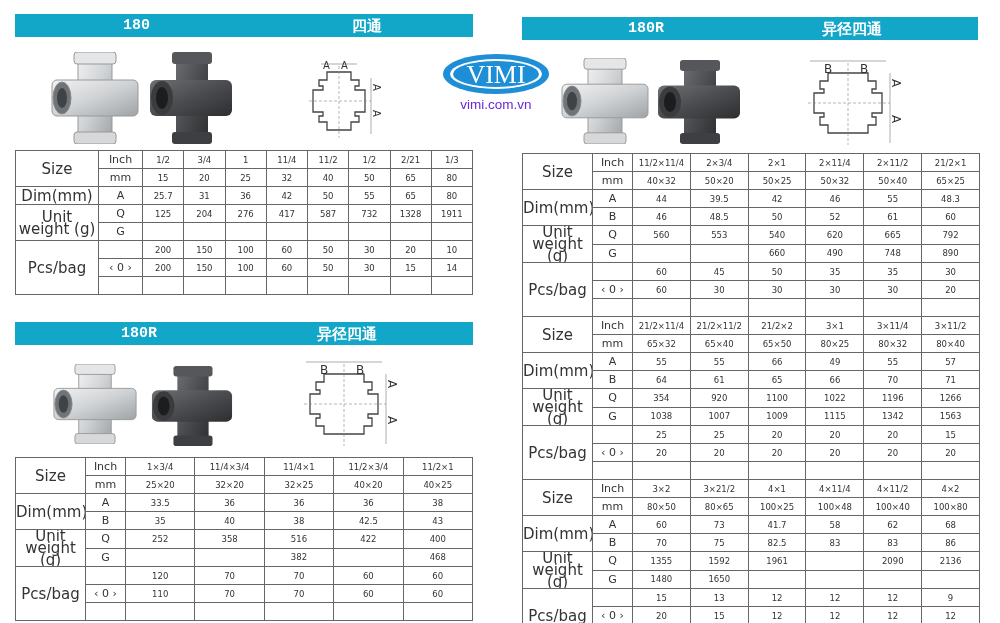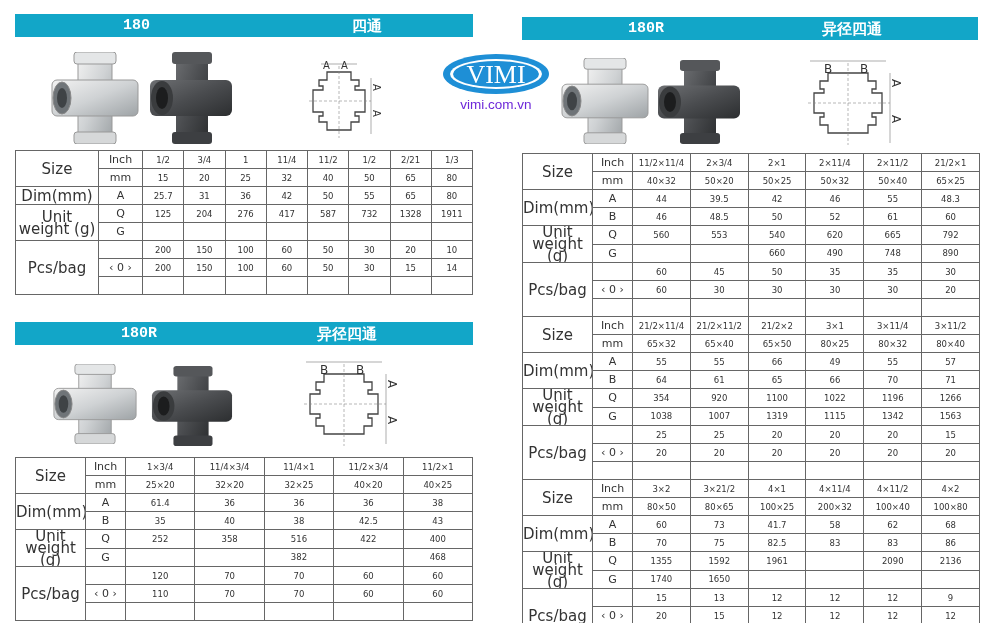--- a/index.html
+++ b/index.html
@@ -261,21 +261,21 @@
     <td class="sub">mm</td>
     <td>25×20</td>
     <td>32×20</td>
     <td>32×25</td>
     <td>40×20</td>
     <td>40×25</td>
   </tr>
   <tr class="blk-top">
     <td class="grp" rowspan="2">Dim(mm)</td>
     <td class="sub">A</td>
-    <td>61.4</td>
+    <td>33.5</td>
     <td>36</td>
     <td>36</td>
     <td>36</td>
     <td>38</td>
   </tr>
   <tr>
     <td class="sub">B</td>
     <td>35</td>
     <td>40</td>
     <td>38</td>
@@ -506,21 +506,21 @@
     <td>920</td>
     <td>1100</td>
     <td>1022</td>
     <td>1196</td>
     <td>1266</td>
   </tr>
   <tr>
     <td class="sub">G</td>
     <td>1038</td>
     <td>1007</td>
-    <td>1319</td>
+    <td>1009</td>
     <td>1115</td>
     <td>1342</td>
     <td>1563</td>
   </tr>
   <tr class="blk-top">
     <td class="grp" rowspan="3">Pcs/bag</td>
     <td class="sub"></td>
     <td>25</td>
     <td>25</td>
     <td>20</td>
@@ -555,21 +555,21 @@
     <td>4×1</td>
     <td>4×11/4</td>
     <td>4×11/2</td>
     <td>4×2</td>
   </tr>
   <tr>
     <td class="sub">mm</td>
     <td>80×50</td>
     <td>80×65</td>
     <td>100×25</td>
-    <td>200×32</td>
+    <td>100×48</td>
     <td>100×40</td>
     <td>100×80</td>
   </tr>
   <tr class="blk-top">
     <td class="grp" rowspan="2">Dim(mm)</td>
     <td class="sub">A</td>
     <td>60</td>
     <td>73</td>
     <td>41.7</td>
     <td>58</td>
@@ -590,21 +590,21 @@
     <td class="sub">Q</td>
     <td>1355</td>
     <td>1592</td>
     <td>1961</td>
     <td></td>
     <td>2090</td>
     <td>2136</td>
   </tr>
   <tr>
     <td class="sub">G</td>
-    <td>1740</td>
+    <td>1480</td>
     <td>1650</td>
     <td></td>
     <td></td>
     <td></td>
     <td></td>
   </tr>
   <tr class="blk-top">
     <td class="grp" rowspan="3">Pcs/bag</td>
     <td class="sub"></td>
     <td>15</td>

